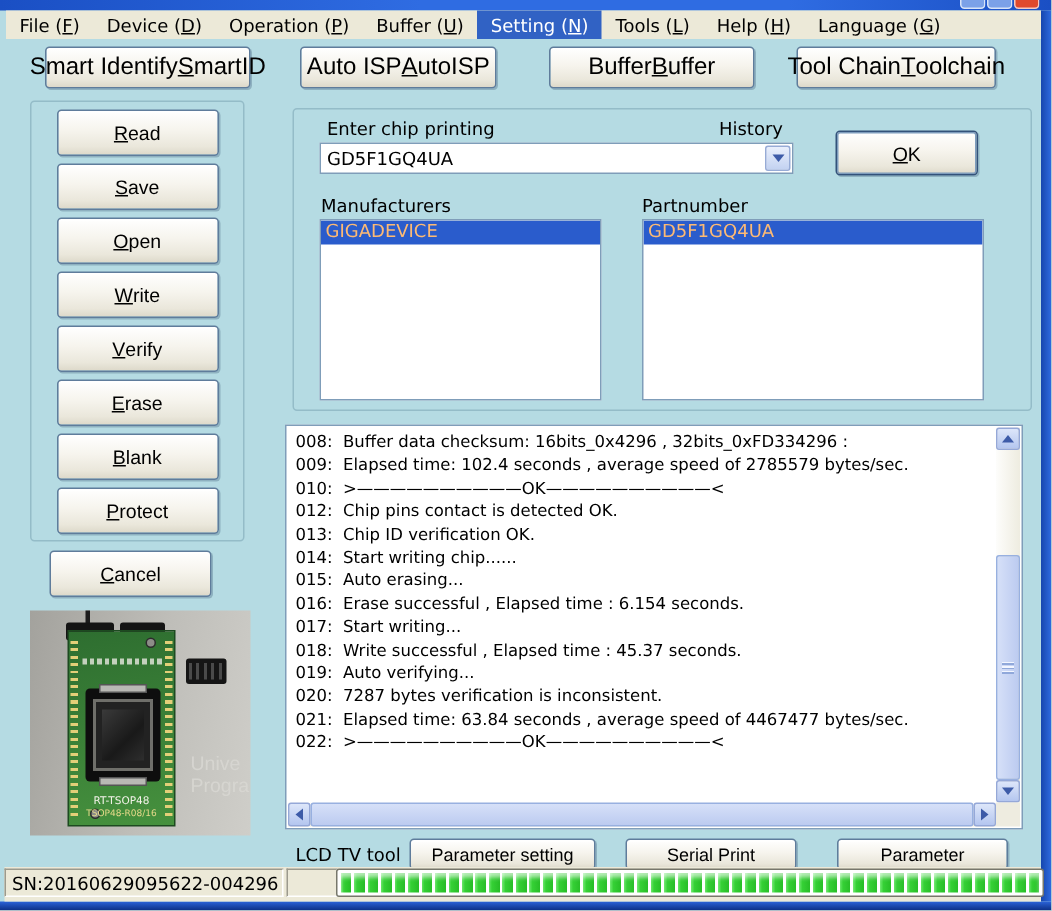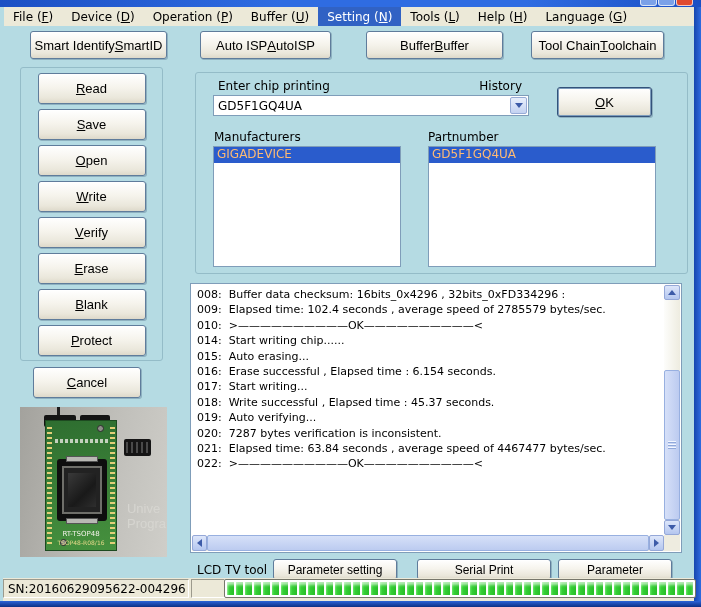--- a/index.html
+++ b/index.html
@@ -26,21 +26,21 @@
   .menu-item{display:flex;align-items:center;padding:0 9px;color:#000;white-space:nowrap;}
   .menu-item.active{background:#3162c4;color:#fff;}
   
   .xp-btn{
     position:absolute;display:flex;align-items:center;justify-content:center;
     background:linear-gradient(180deg,#ffffff 0%,#f6f4ed 45%,#eae7db 82%,#ddd9ca 100%);
     border:1px solid #5f7c9b;border-radius:3px;color:#000;cursor:default;
     box-shadow:inset 0 1px 0 #fff, 1px 1px 0 rgba(70,100,125,.35);
     font:13px "Liberation Sans",sans-serif;white-space:nowrap;
   }
-  .toolbar-btn{top:31px;height:28px;font-size:13px;}
+  .toolbar-btn{top:31px;height:28px;font-size:16px;}
   .left-btn{position:relative;width:108px;height:31px;flex:0 0 31px;margin:0 auto;}
   .footer-btn{top:559px;height:21px;font-size:12px;}
   .default-btn{border:1px solid #33527a;box-shadow:inset 0 0 0 1px #7d9cbc, 1px 1px 0 rgba(70,100,125,.35);}
   u{text-decoration:underline;}
   
   .group-box{position:absolute;border:1px solid #94bcc8;border-radius:3px;}
   .left-group{left:20px;top:67px;width:143px;height:294px;display:flex;flex-direction:column;gap:5px;padding-top:5px;}
   .chip-group{left:195px;top:72px;width:493px;height:202px;}
   .field-label{position:absolute;font:12px "DejaVu Sans",sans-serif;color:#000;white-space:nowrap;}
   
@@ -202,20 +202,22 @@
     </div>
   <div class="list-box" style="left:428px;top:146px;width:228px;height:121px;">
       <div class="list-item selected">GD5F1GQ4UA</div>
     </div>
 
   <div class="log-box">
     <div class="log-text">
         <div class="log-line">008:  Buffer data checksum: 16bits_0x4296 , 32bits_0xFD334296 :</div>
         <div class="log-line">009:  Elapsed time: 102.4 seconds , average speed of 2785579 bytes/sec.</div>
         <div class="log-line">010:  &gt;——————————OK——————————&lt;</div>
+        <div class="log-line">012:  Chip pins contact is detected OK.</div>
+        <div class="log-line">013:  Chip ID verification OK.</div>
         <div class="log-line">014:  Start writing chip......</div>
         <div class="log-line">015:  Auto erasing...</div>
         <div class="log-line">016:  Erase successful , Elapsed time : 6.154 seconds.</div>
         <div class="log-line">017:  Start writing...</div>
         <div class="log-line">018:  Write successful , Elapsed time : 45.37 seconds.</div>
         <div class="log-line">019:  Auto verifying...</div>
         <div class="log-line">020:  7287 bytes verification is inconsistent.</div>
         <div class="log-line">021:  Elapsed time: 63.84 seconds , average speed of 4467477 bytes/sec.</div>
         <div class="log-line">022:  &gt;——————————OK——————————&lt;</div>
       </div>
@@ -238,21 +240,21 @@
       <div class="scroll-btn" style="right:0;top:0;width:15px;height:16px;">
         <div class="tri-right"></div>
       </div>
     </div>
     <div class="scroll-corner"></div>
   </div>
 
   <div class="field-label" style="left:197px;top:563px;">LCD TV tool</div>
   <div>
       <button class="xp-btn footer-btn" style="left: 273px; width: 124px;">Parameter setting</button>
-      <button class="xp-btn footer-btn" style="left: 417px; width: 134px;">Serial Print</button>
+      <button class="xp-btn footer-btn" style="left: 417px; width: 114px;">Serial Print</button>
       <button class="xp-btn footer-btn" style="left: 558px; width: 114px;">Parameter</button>
     </div>
 
   <div class="statusbar">
     <div class="sunken" style="left:0;top:1px;width:186px;height:19px;">
       <div class="sn-text">SN:20160629095622-004296</div>
     </div>
     <div class="sunken" style="left:188px;top:1px;width:34px;height:19px;"></div>
     <div class="progress-track">
       <div class="progress-fill" style="width: 100%;"></div>

